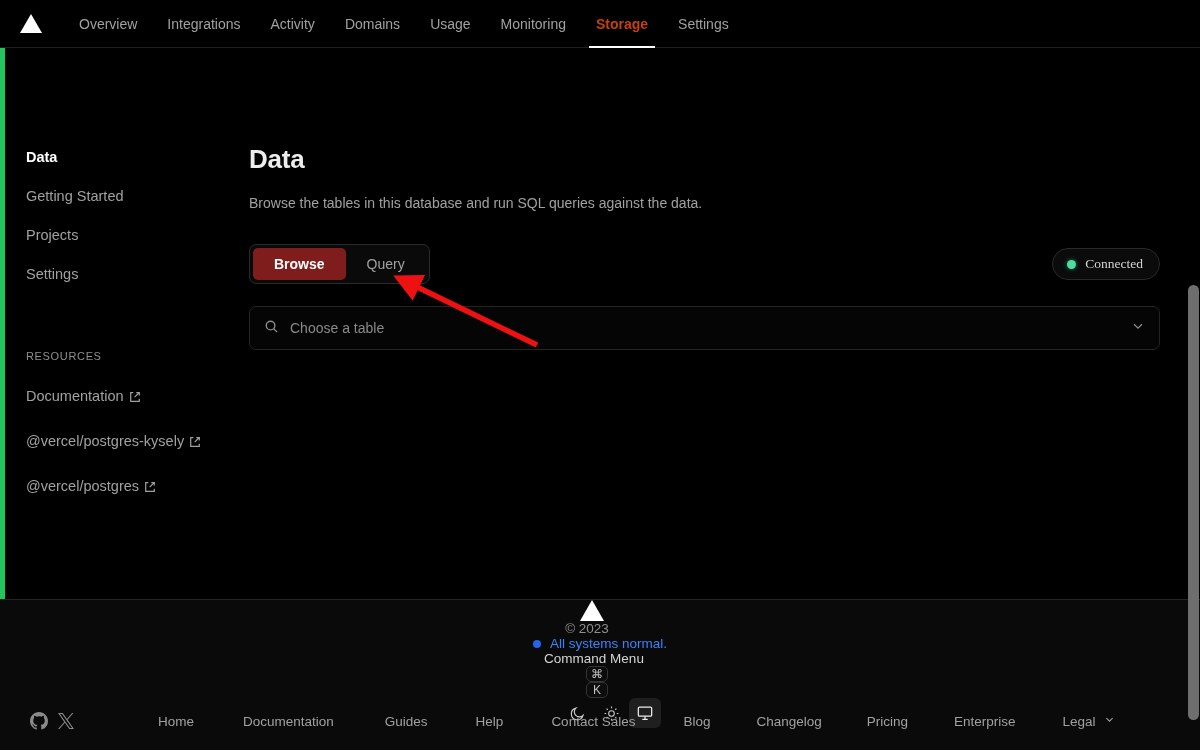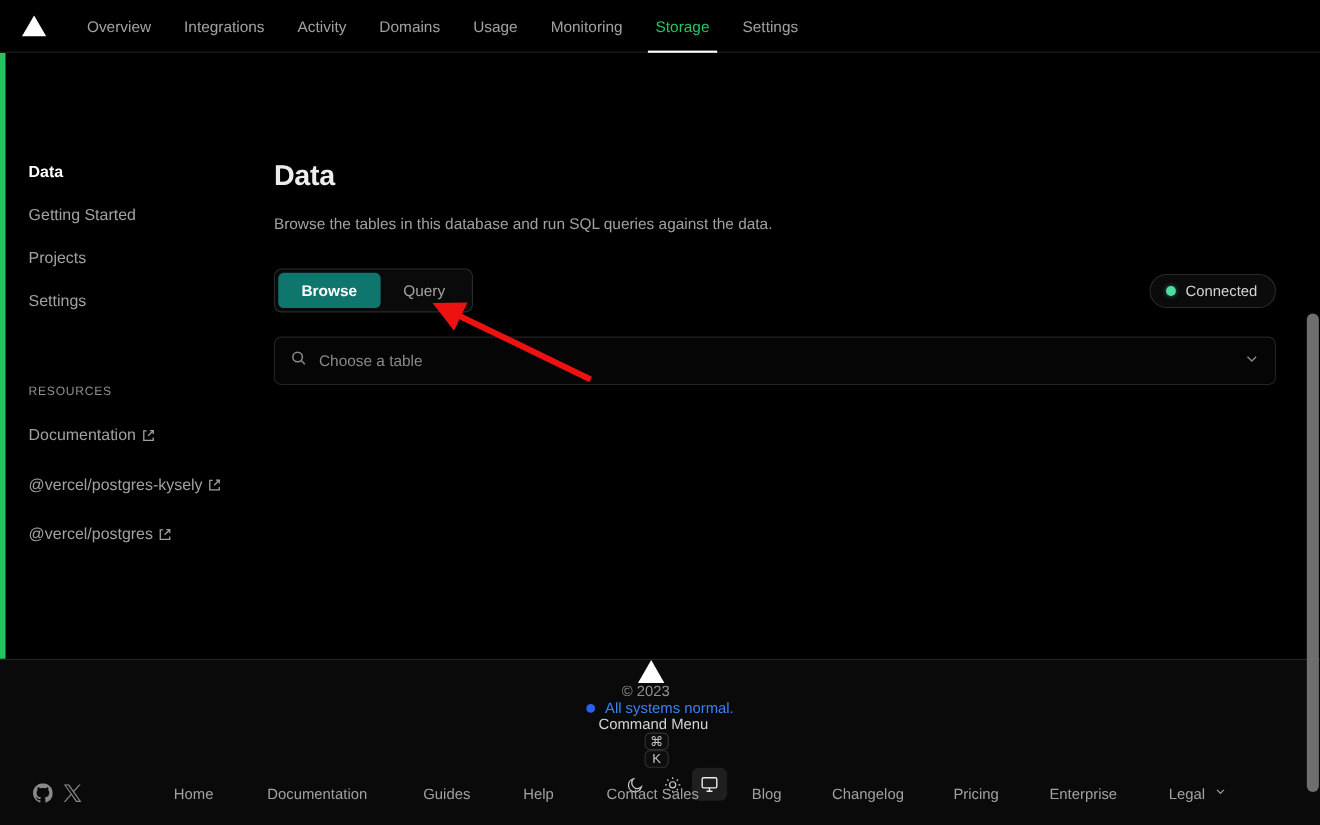--- a/index.html
+++ b/index.html
@@ -33,21 +33,21 @@
   .nav-item {
     font-size: 14px;
     color: #a1a1a1;
     padding: 0 15px;
     height: 48px;
     line-height: 48px;
     position: relative;
     cursor: pointer;
     white-space: nowrap;
   }
-  .nav-item.active { color: #22c55e; font-weight: 400; }
+  .nav-item.active { color: #c2410c; font-weight: 700; }
   .nav-item.active::after {
     content: "";
     position: absolute;
     left: 8px; right: 8px; bottom: 0;
     height: 2px;
     background: #ffffff;
   }
 
   
   .shell {
@@ -120,40 +120,40 @@
     font-size: 14px;
     color: #a1a1a1;
     padding: 8px 21px;
     border-radius: 5px;
     cursor: pointer;
     background: transparent;
     border: none;
     font-family: inherit;
   }
   .seg-btn.active {
-    background: #0f766e;
+    background: #7f1d1d;
     color: #ffffff;
     font-weight: 600;
   }
 
   .status-pill {
     display: inline-flex;
     align-items: center;
     gap: 9px;
     border: 1px solid #2a2a2a;
     border-radius: 999px;
     padding: 7px 16px 7px 14px;
     background: #0b0b0b;
   }
   .dot-teal {
     width: 9px; height: 9px; border-radius: 50%;
     background: #4ade9f;
     box-shadow: 0 0 5px rgba(74,222,159,.5);
   }
-  .status-text { font-size: 13.5px; color: #d4d4d4; }
+  .status-text { font-size: 13.5px; color: #d4d4d4; font-family: Liberation Serif, serif; }
 
   .table-select {
     margin-top: 22px;
     height: 44px;
     border: 1px solid #242424;
     border-radius: 7px;
     background: #050505;
     display: flex;
     align-items: center;
     padding: 0 14px;

